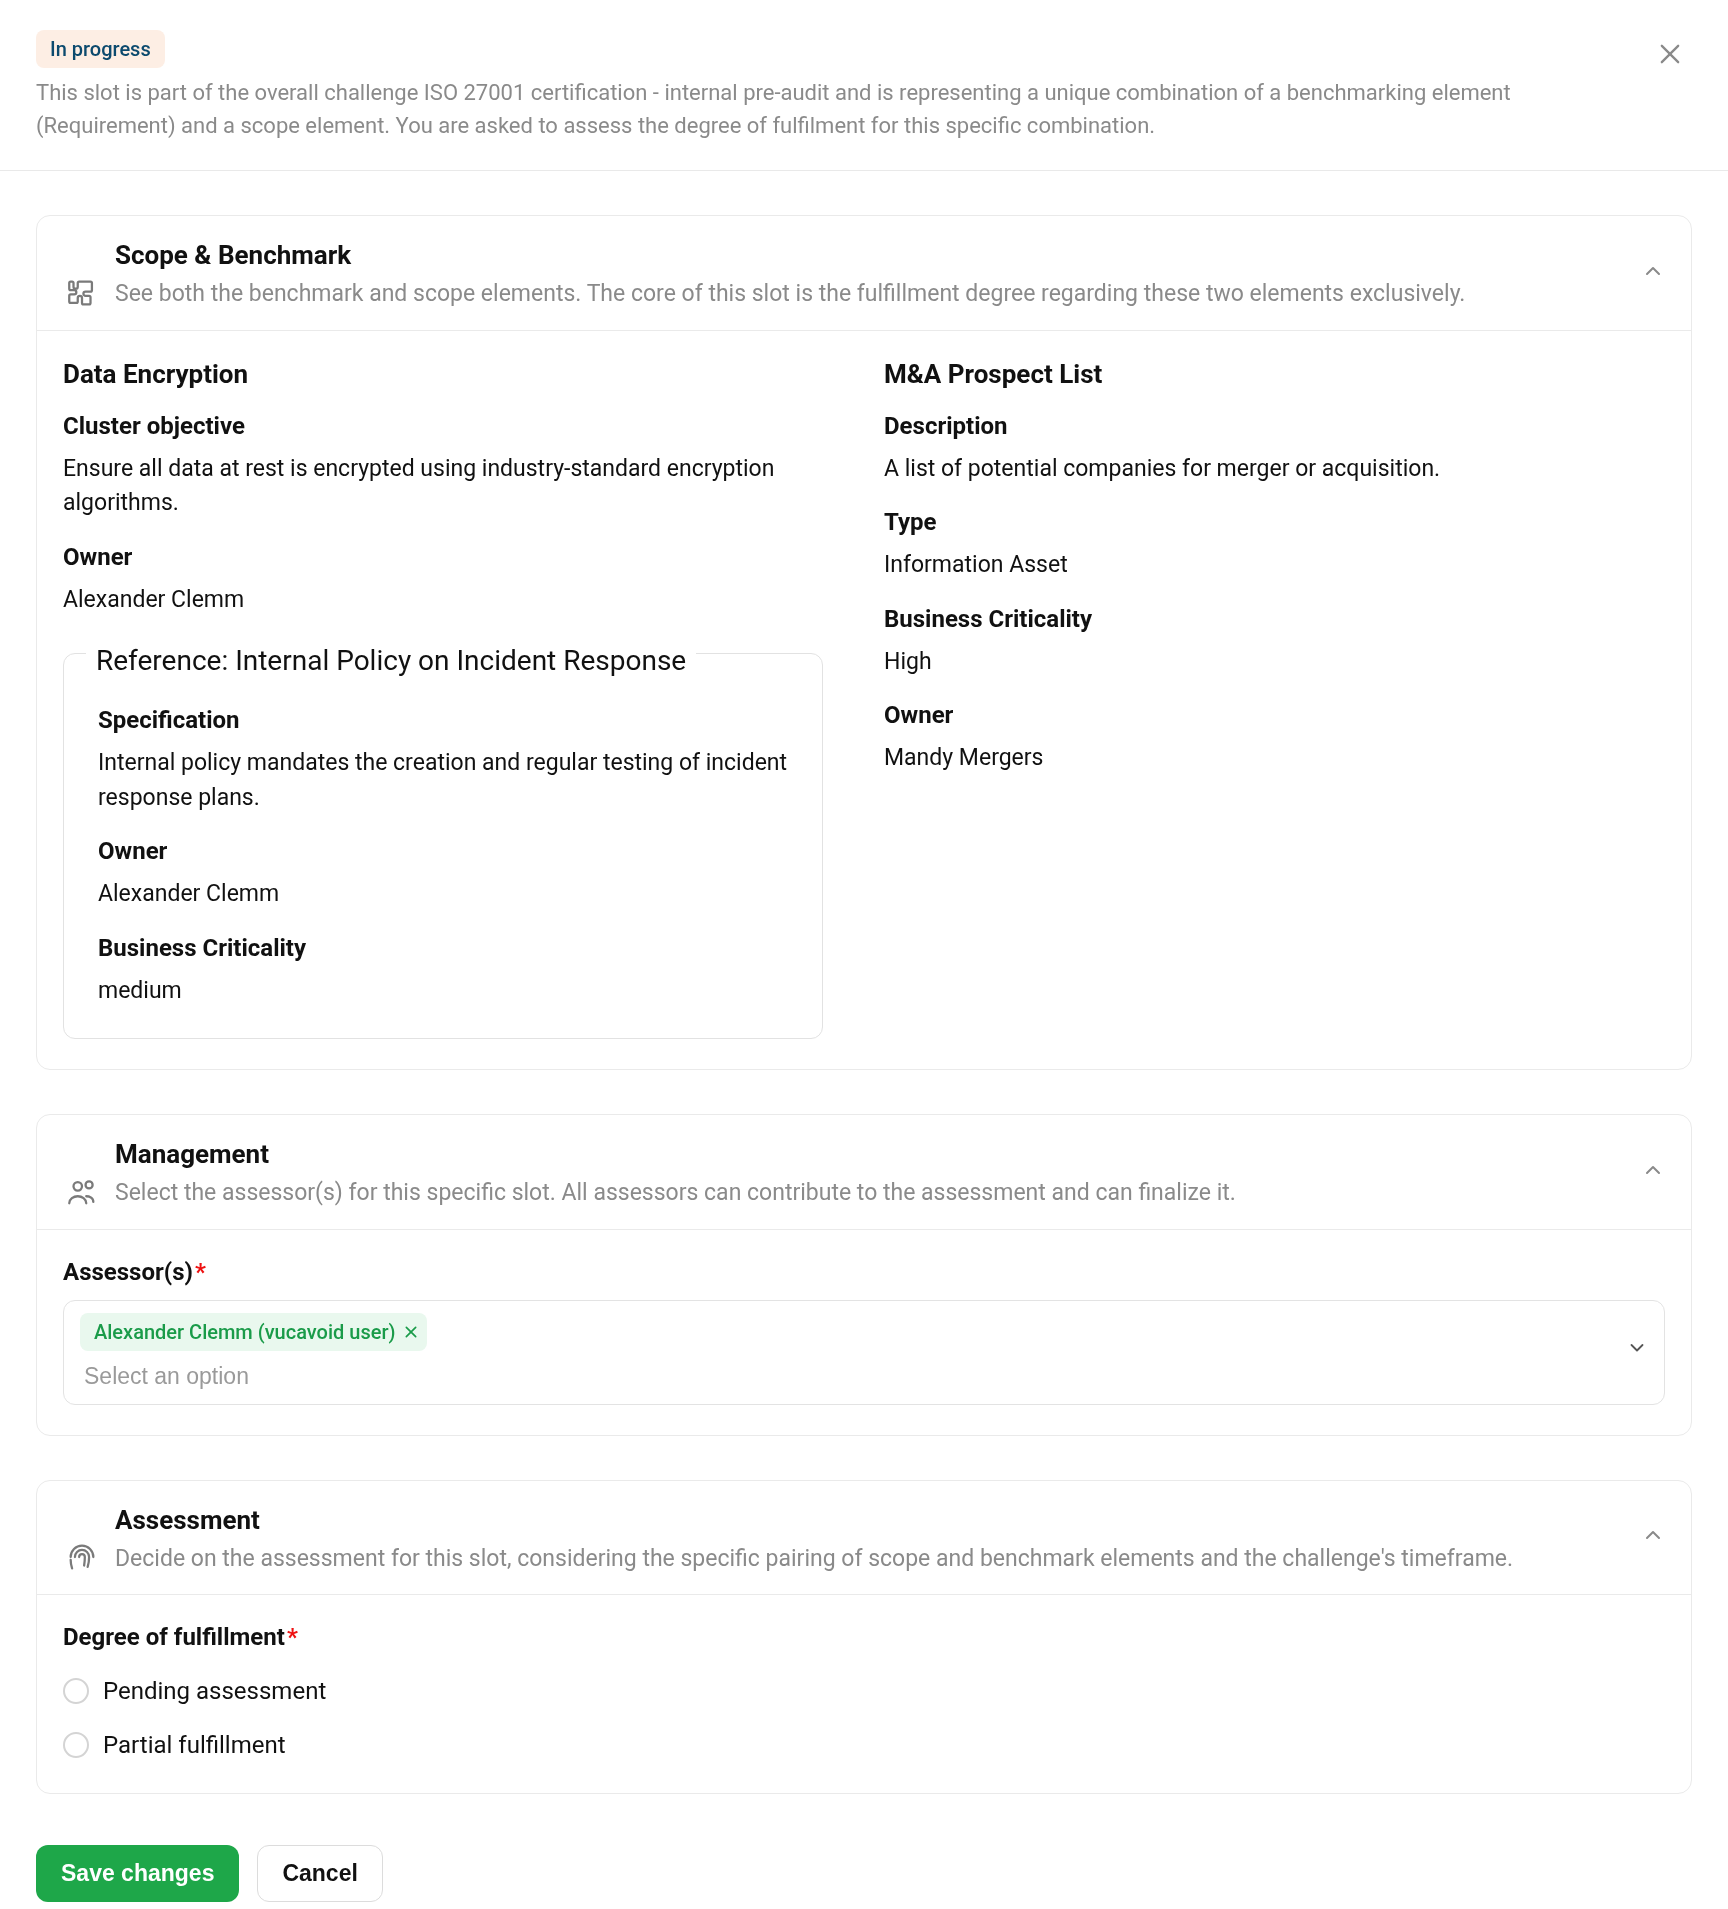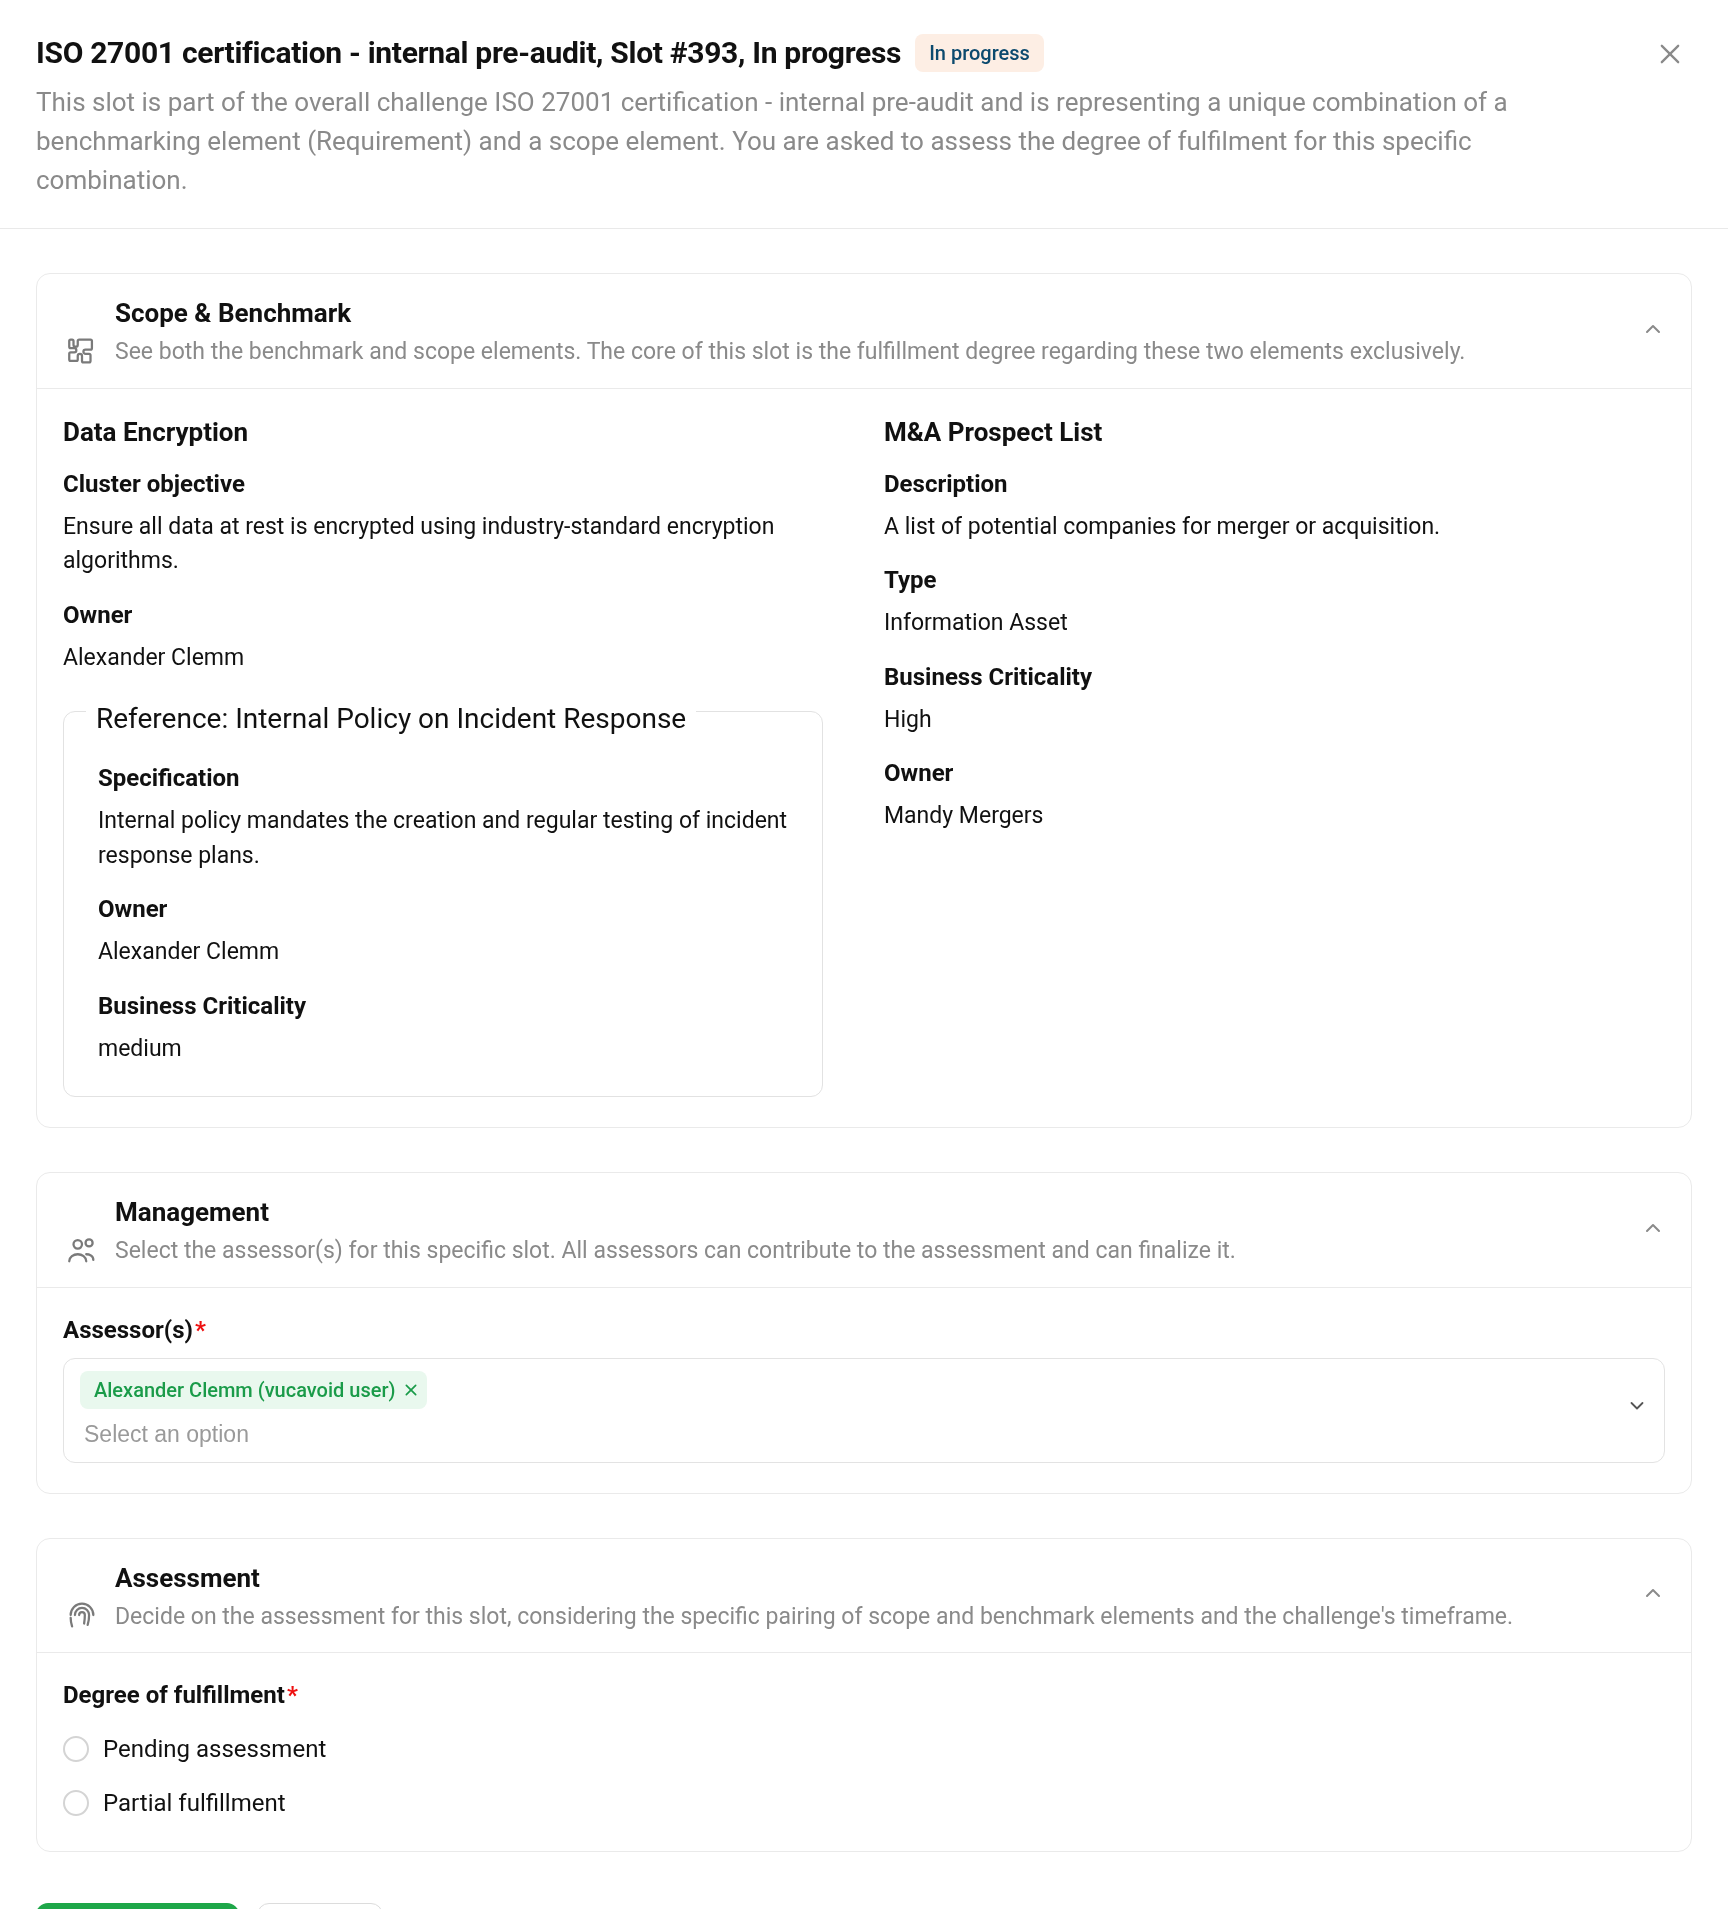--- a/index.html
+++ b/index.html
@@ -25,21 +25,21 @@
       padding: 4px 14px;
       border-radius: 8px;
     }
     .close-btn {
       position: absolute;
       top: 40px; right: 36px;
       width: 36px; height: 36px;
       cursor: pointer;
     }
     .close-btn svg { width: 28px; height: 28px; }
-    .subtitle { color: #8a8a8a; font-size: 26px; max-width: 1550px; }
+    .subtitle { color: #8a8a8a; font-size: 22px; max-width: 1550px; }
     .content { padding: 0 36px 130px 36px; }
     .card {
       border: 1px solid #eaeaea;
       border-radius: 14px;
       margin-top: 44px;
       background: #fff;
     }
     .card-header {
       display: flex;
       align-items: flex-end;
@@ -147,21 +147,20 @@
     .btn-secondary { background:#fff; color:#111; border-color:#dcdcdc; }
     
     .footer { position: absolute; bottom: 0; }
   </style>
 </head>
 <body>
 
 <div class="page">
   <div class="header">
     <div class="title-row">
-      <h1 class="page-title">ISO 27001 certification - internal pre-audit, Slot #393, In progress</h1>
       <span class="status-badge">In progress</span>
     </div>
     <div class="subtitle">This slot is part of the overall challenge ISO 27001 certification - internal pre-audit and is representing a unique combination of a benchmarking element (Requirement) and a scope element. You are asked to assess the degree of fulfilment for this specific combination.</div>
     <div class="close-btn">
       <svg viewBox="0 0 24 24" fill="none" stroke="#8a8a8a" stroke-width="2" stroke-linecap="round">
           <line x1="5" y1="5" x2="19" y2="19"></line>
           <line x1="19" y1="5" x2="5" y2="19"></line>
         </svg>
     </div>
   </div>

